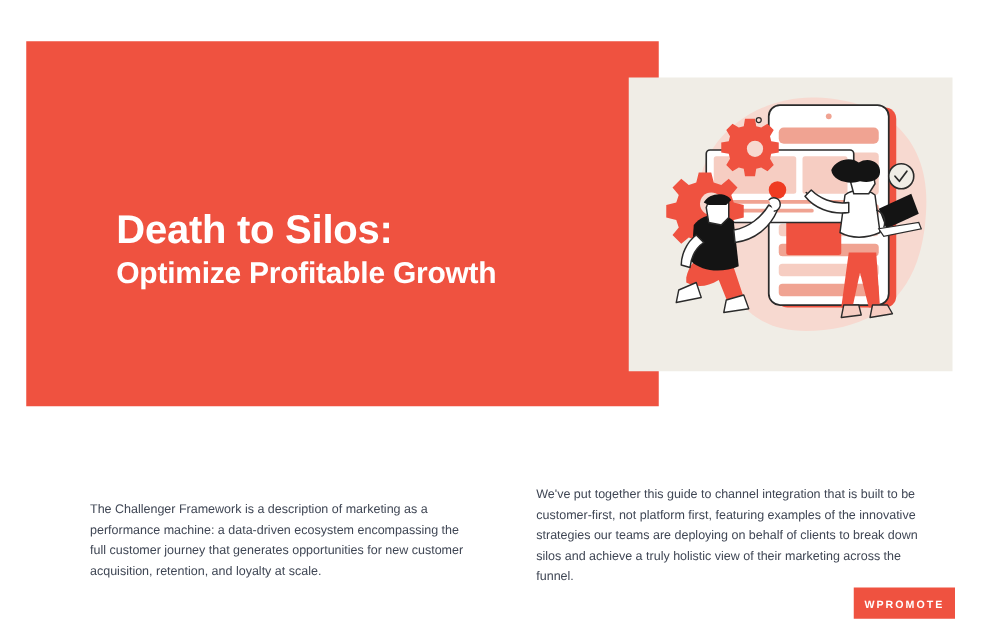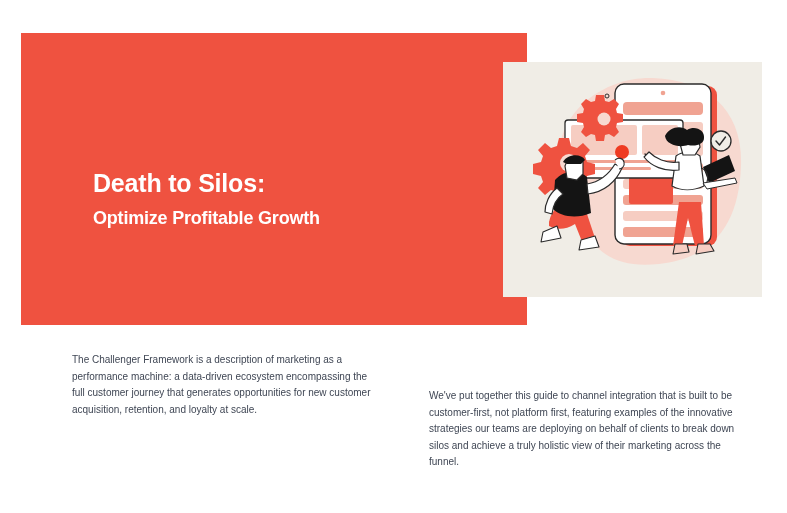--- a/index.html
+++ b/index.html
@@ -19,39 +19,39 @@
   }
   .hero-title{
     position:absolute;left:72px;top:131px;width:420px;
     color:#ffffff;
   }
   .hero-title .line{
     font-weight:bold;
     letter-spacing:-0.2px;
     margin:0;
   }
-  .hero-title .l1{font-size:25px;line-height:38px;}
+  .hero-title .l1{font-size:32px;line-height:38px;}
   .hero-title .l2{font-size:24px;line-height:33px;}
-  .hero-title .l3{font-size:18px;line-height:33px;}
+  .hero-title .l3{font-size:24px;line-height:33px;}
 
   
   .illus-panel{
     position:absolute;left:503px;top:62px;width:259px;height:235px;
     background:#f0ede6;overflow:hidden;
   }
   .illus-svg{display:block;width:259px;height:235px;}
 
   
   .body-col{
     position:absolute;top:352px;
     color:#3f4654;
     font-size:10px;
     line-height:16.5px;
   }
-  .col-left{left:72px;width:300px;}
+  .col-left{left:72px;width:300px;margin-top:48px;}
   .col-right{left:429px;width:310px;margin-top:36px;}
   .body-col p{margin:0 0 13px 0;}
 
   
   .logo-badge{
     position:absolute;left:683px;top:470px;width:81px;height:25px;
     background:#ef5240;
     display:flex;align-items:center;justify-content:center;
   }
   .logo-badge span{
@@ -159,14 +159,17 @@
   </div>
 
   <div class="body-col col-left">
     <p>The Challenger Framework is a description of marketing as a performance machine: a data-driven ecosystem encompassing the full customer journey that generates opportunities for new customer acquisition, retention, and loyalty at scale.</p>
   </div>
 
   <div class="body-col col-right">
     <p>We've put together this guide to channel integration that is built to be customer-first, not platform first, featuring examples of the innovative strategies our teams are deploying on behalf of clients to break down silos and achieve a truly holistic view of their marketing across the funnel.</p>
   </div>
 
+  <div class="logo-badge">
+    <span>WPROMOTE</span>
+  </div>
 
 </div>
 
 </body></html>

